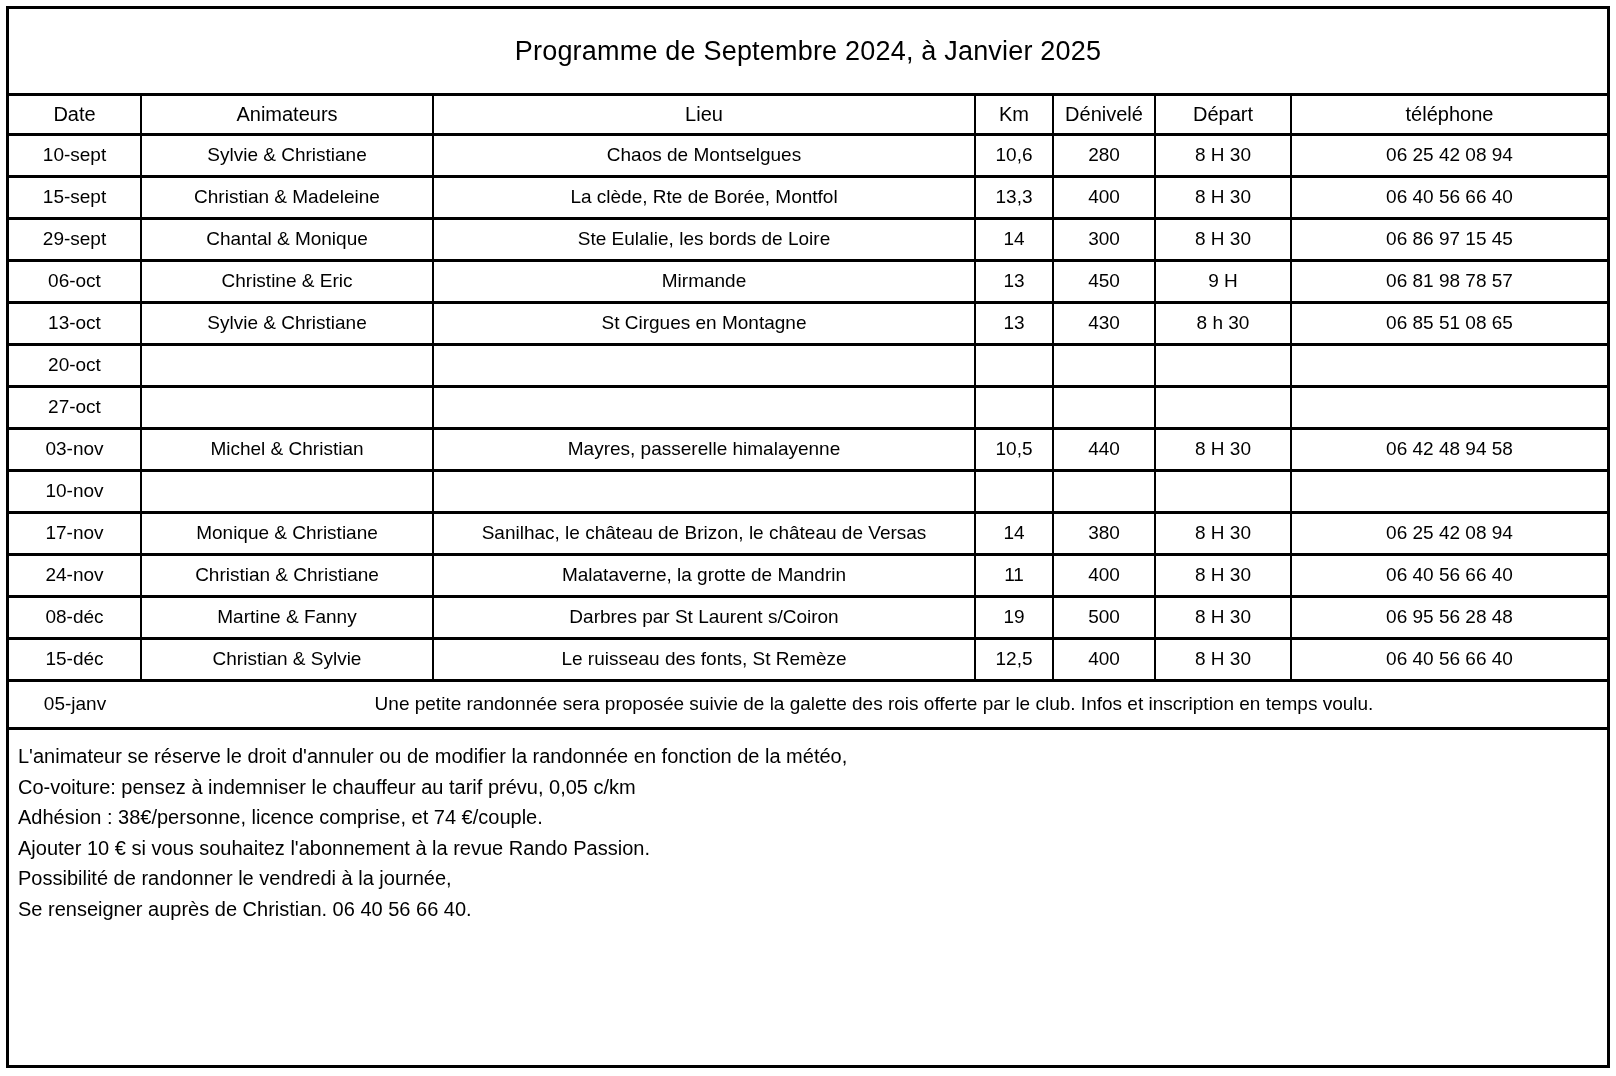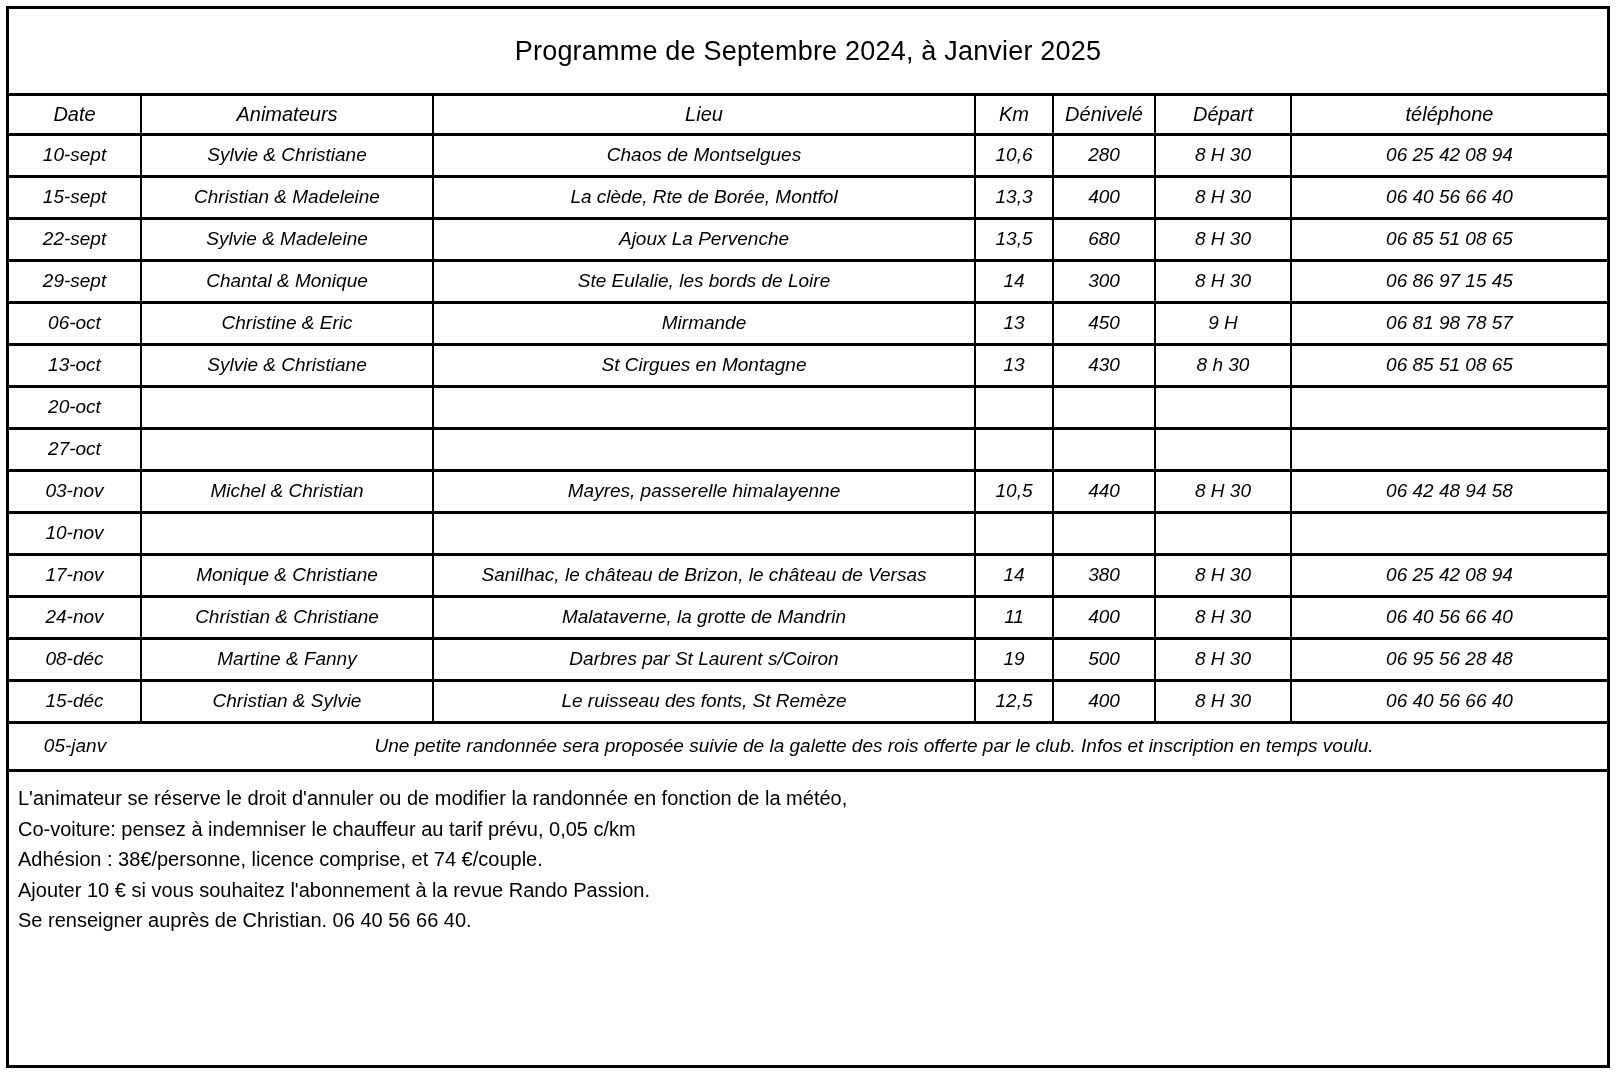--- a/index.html
+++ b/index.html
@@ -34,21 +34,20 @@
     align-items: center;
     justify-content: center;
     font-size: 27px;
     letter-spacing: 0.2px;
   }
   table.program {
     width: 100%;
     border-collapse: collapse;
     table-layout: fixed;
     font-size: 19px;
-    font-style: italic;
   }
   table.program col.c-date      { width: 132px; }
   table.program col.c-animateurs{ width: 292px; }
   table.program col.c-lieu      { width: 542px; }
   table.program col.c-km        { width: 78px;  }
   table.program col.c-denivele  { width: 102px; }
   table.program col.c-depart    { width: 136px; }
   table.program col.c-telephone { width: 316px; }
 
   table.program th,
@@ -123,29 +122,20 @@
           <tr>
             <td>15-sept</td>
             <td>Christian &amp; Madeleine</td>
             <td>La clède, Rte de Borée, Montfol</td>
             <td>13,3</td>
             <td>400</td>
             <td>8 H 30</td>
             <td>06 40 56 66 40</td>
           </tr>
           <tr>
-            <td>22-sept</td>
-            <td>Sylvie &amp; Madeleine</td>
-            <td>Ajoux La Pervenche</td>
-            <td>13,5</td>
-            <td>680</td>
-            <td>8 H 30</td>
-            <td>06 85 51 08 65</td>
-          </tr>
-          <tr>
             <td>29-sept</td>
             <td>Chantal &amp; Monique</td>
             <td>Ste Eulalie, les bords de Loire</td>
             <td>14</td>
             <td>300</td>
             <td>8 H 30</td>
             <td>06 86 97 15 45</td>
           </tr>
           <tr>
             <td>06-oct</td>
@@ -244,17 +234,18 @@
           <td colspan="6">Une petite randonnée sera proposée suivie de la galette des rois offerte par le club. Infos et inscription en temps voulu.</td>
         </tr>
       </tbody>
     </table>
 
     <div class="footer">
       <div>L'animateur se réserve le droit d'annuler ou de modifier la randonnée en fonction de la météo,</div>
       <div>Co-voiture: pensez à indemniser le chauffeur au tarif prévu, 0,05 c/km</div>
       <div>Adhésion : 38€/personne, licence comprise, et 74 €/couple.</div>
       <div>Ajouter 10 € si vous souhaitez l'abonnement à la revue Rando Passion.</div>
+      <div>Possibilité de randonner le vendredi à la journée,</div>
       <div>Se renseigner auprès de Christian. 06 40 56 66 40.</div>
     </div>
 
   </div>
 </div>
 
 </body></html>

